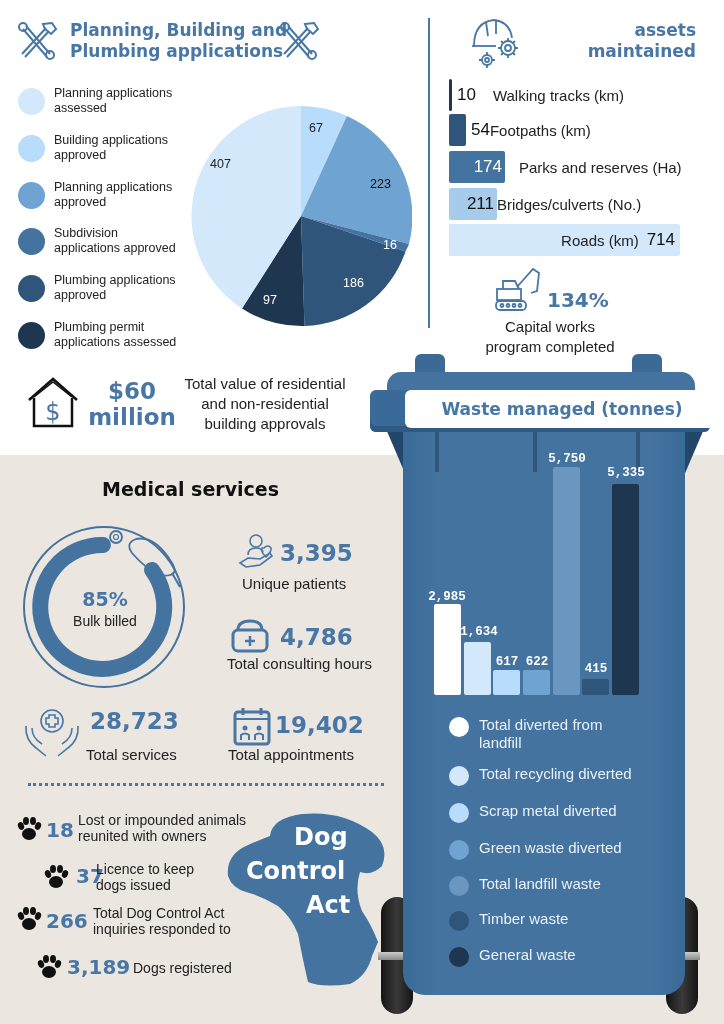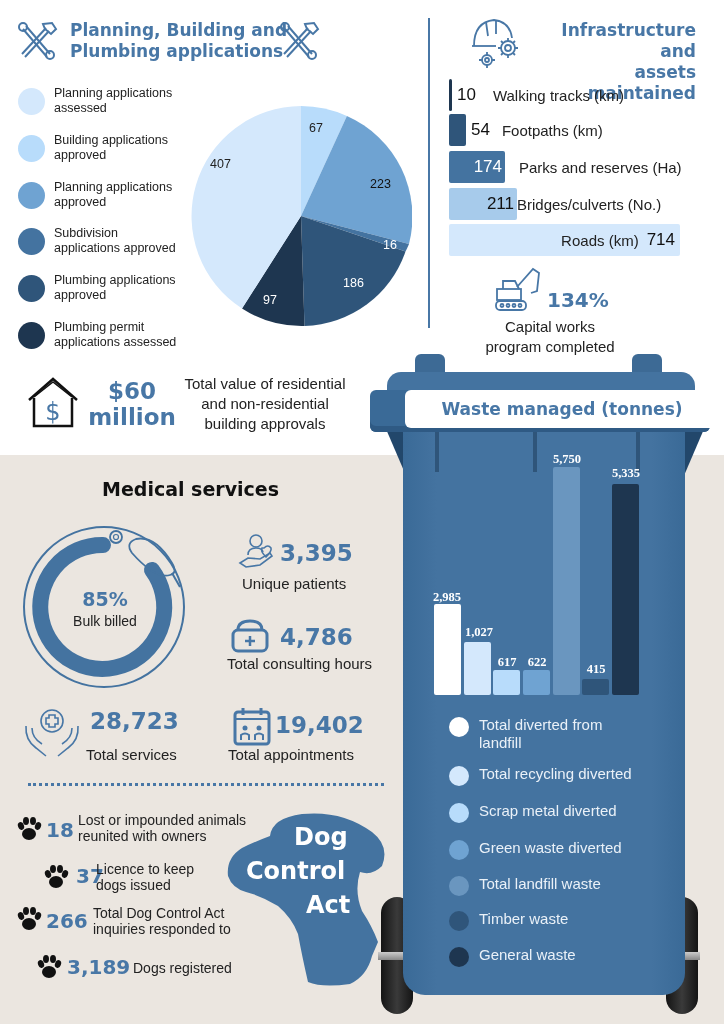--- a/index.html
+++ b/index.html
@@ -14,21 +14,21 @@
   .pie-label { position: absolute; font-size: 12.5px; }
   .ibar-row { position: absolute; left: 449px; height: 32px; display: flex; align-items: center; }
   .ibar { height: 32px; border-radius: 2px; display: flex; align-items: center; justify-content: flex-end; font-size: 17px; padding-right: 3px; color: #fff; }
   .ival { font-size: 17px; color: #111; }
   .ilabel { font-size: 15px; color: #222; }
   .stat-num { font-family: "DejaVu Sans", sans-serif; font-weight: bold; color: #4877a6; }
   .med-label { font-size: 15px; color: #222; }
   .dog-num { font-family: "DejaVu Sans", sans-serif; font-weight: bold; color: #4877a6; font-size: 20px; }
   .dog-text { font-size: 14px; line-height: 16px; color: #222; }
   .bin-body { position: absolute; left: 403px; top: 425px; width: 282px; height: 570px; background: linear-gradient(90deg, #3a6a97 0%, #4473a0 12%, #4473a0 88%, #3a6a97 100%); border-radius: 0 0 22px 22px; }
-  .bar-val { position: absolute; color: #fff; font-weight: bold; font-size: 12.5px; font-family: Liberation Serif, serif; text-align: center; width: 60px; }
+  .bar-val { position: absolute; color: #fff; font-weight: bold; font-size: 12.5px; font-family: Liberation Mono, monospace; text-align: center; width: 60px; }
   .wbar { position: absolute; bottom: 329px; border-radius: 2px; }
   .wleg { position: absolute; left: 449px; display: flex; align-items: flex-start; }
   .wleg-dot { width: 20px; height: 20px; border-radius: 50%; flex: none; margin-top: 1px; }
   .wleg-label { margin-left: 10px; color: #eaf1f8; font-size: 15px; line-height: 18px; }
   .wheel { position: absolute; width: 32px; height: 117px; border-radius: 16px; background: linear-gradient(90deg, #141414, #3a3a3a 50%, #141414); }
   .paw { position: absolute; }
 </style>
 </head>
 <body>
 
@@ -111,42 +111,41 @@
       <path d="M16 6 L18 20 M26 5 L26 18"></path>
     <circle cx="38" cy="32" r="7"></circle>
       <circle cx="38" cy="32" r="3"></circle>
     <path d="M38 22 V25 M38 39 V42 M28 32 H31 M45 32 H48 M31 25 L33 27 M43 37 L45 39 M45 25 L43 27 M31 39 L33 37"></path>
     <circle cx="17" cy="44" r="5"></circle>
       <circle cx="17" cy="44" r="2"></circle>
     <path d="M17 36 V39 M17 49 V52 M9 44 H12 M22 44 H25"></path>
   </svg>
 </div>
 <div class="abs h-title" style="left:534px;top:20px;text-align:right;width:162px;">
-  <div>Infrastructure and</div>
   <div>assets maintained</div>
 </div>
 
 <div class="ibar-row" style="top:79px;">
   <div class="ibar" style="width:3px;background:#1e3650;"></div>
   <span class="ival" style="margin-left:5px;">10</span>
   <span class="ilabel" style="margin-left:17px;">Walking tracks (km)</span>
 </div>
 <div class="ibar-row" style="top:114px;">
   <div class="ibar" style="width:17px;background:#2f557a;"></div>
   <span class="ival" style="margin-left:5px;">54</span>
-  <span class="ilabel" style="margin-left:12px;">Footpaths (km)</span>
+  <span class="ilabel" style="margin-left:0;">Footpaths (km)</span>
 </div>
 <div class="ibar-row" style="top:151px;">
   <div class="ibar" style="width:56px;background:#4473a0;">
       <span>174</span>
     </div>
   <span class="ilabel" style="margin-left:14px;">Parks and reserves (Ha)</span>
 </div>
 <div class="ibar-row" style="top:188px;">
-  <div class="ibar" style="width:68px;background:#a7cbeb;color:#111;">
+  <div class="ibar" style="width:48px;background:#a7cbeb;color:#111;">
       <span>211</span>
     </div>
   <span class="ilabel" style="">Bridges/culverts (No.)</span>
 </div>
 <div class="ibar-row" style="top:224px;">
   <div class="ibar" style="width:231px;background:#d4e8fc;color:#111;padding-right:5px;">
     <span class="ilabel">Roads (km)</span>
     <span style="margin-left:8px;">714</span>
   </div>
 </div>
@@ -331,21 +330,21 @@
 
 <div class="wbar" style="left:434px;top:604px;width:27px;height:91px;background:#ffffff;"></div>
 <div class="wbar" style="left:464px;top:642px;width:27px;height:53px;background:#d4e8fc;"></div>
 <div class="wbar" style="left:493px;top:670px;width:27px;height:25px;background:#b8dcfb;"></div>
 <div class="wbar" style="left:523px;top:670px;width:27px;height:25px;background:#6fa3d2;"></div>
 <div class="wbar" style="left:553px;top:467px;width:27px;height:228px;background:#6a96bf;"></div>
 <div class="wbar" style="left:582px;top:679px;width:27px;height:16px;background:#2f557a;"></div>
 <div class="wbar" style="left:612px;top:484px;width:27px;height:211px;background:#1e3650;"></div>
 
 <span class="bar-val" style="left:417px;top:590px;">2,985</span>
-<span class="bar-val" style="left:449px;top:625px;">1,027</span>
+<span class="bar-val" style="left:449px;top:625px;">1,634</span>
 <span class="bar-val" style="left:477px;top:655px;">617</span>
 <span class="bar-val" style="left:507px;top:655px;">622</span>
 <span class="bar-val" style="left:537px;top:452px;">5,750</span>
 <span class="bar-val" style="left:566px;top:662px;">415</span>
 <span class="bar-val" style="left:596px;top:466px;">5,335</span>
 
 <div>
   <div class="wleg" style="top:716px;">
       <span class="wleg-dot" style="background:#ffffff"></span>
       <span class="wleg-label"><span>Total diverted from</span><br><span>landfill</span></span>

